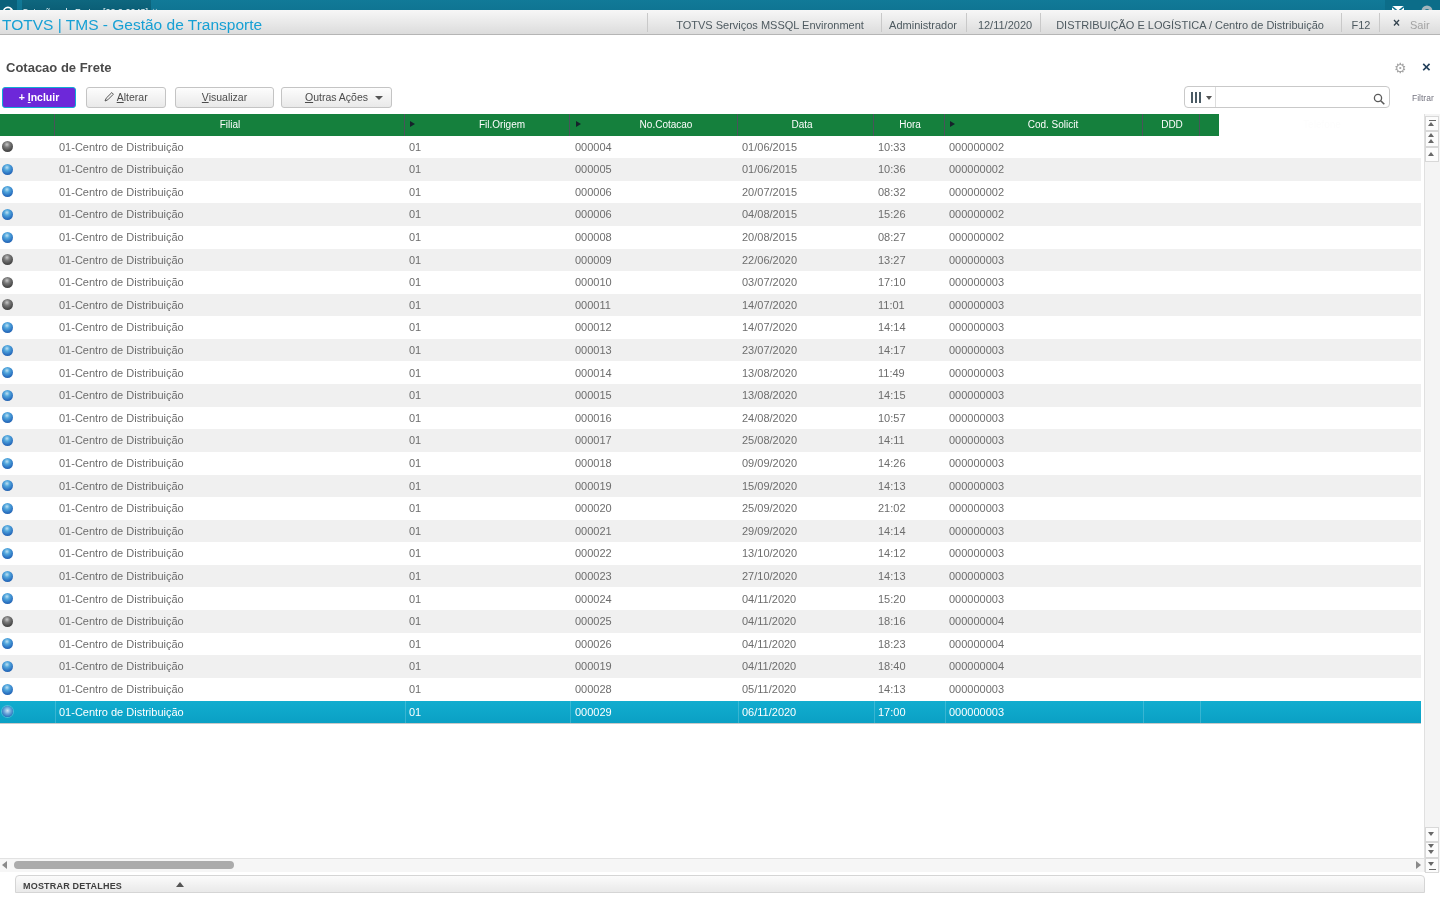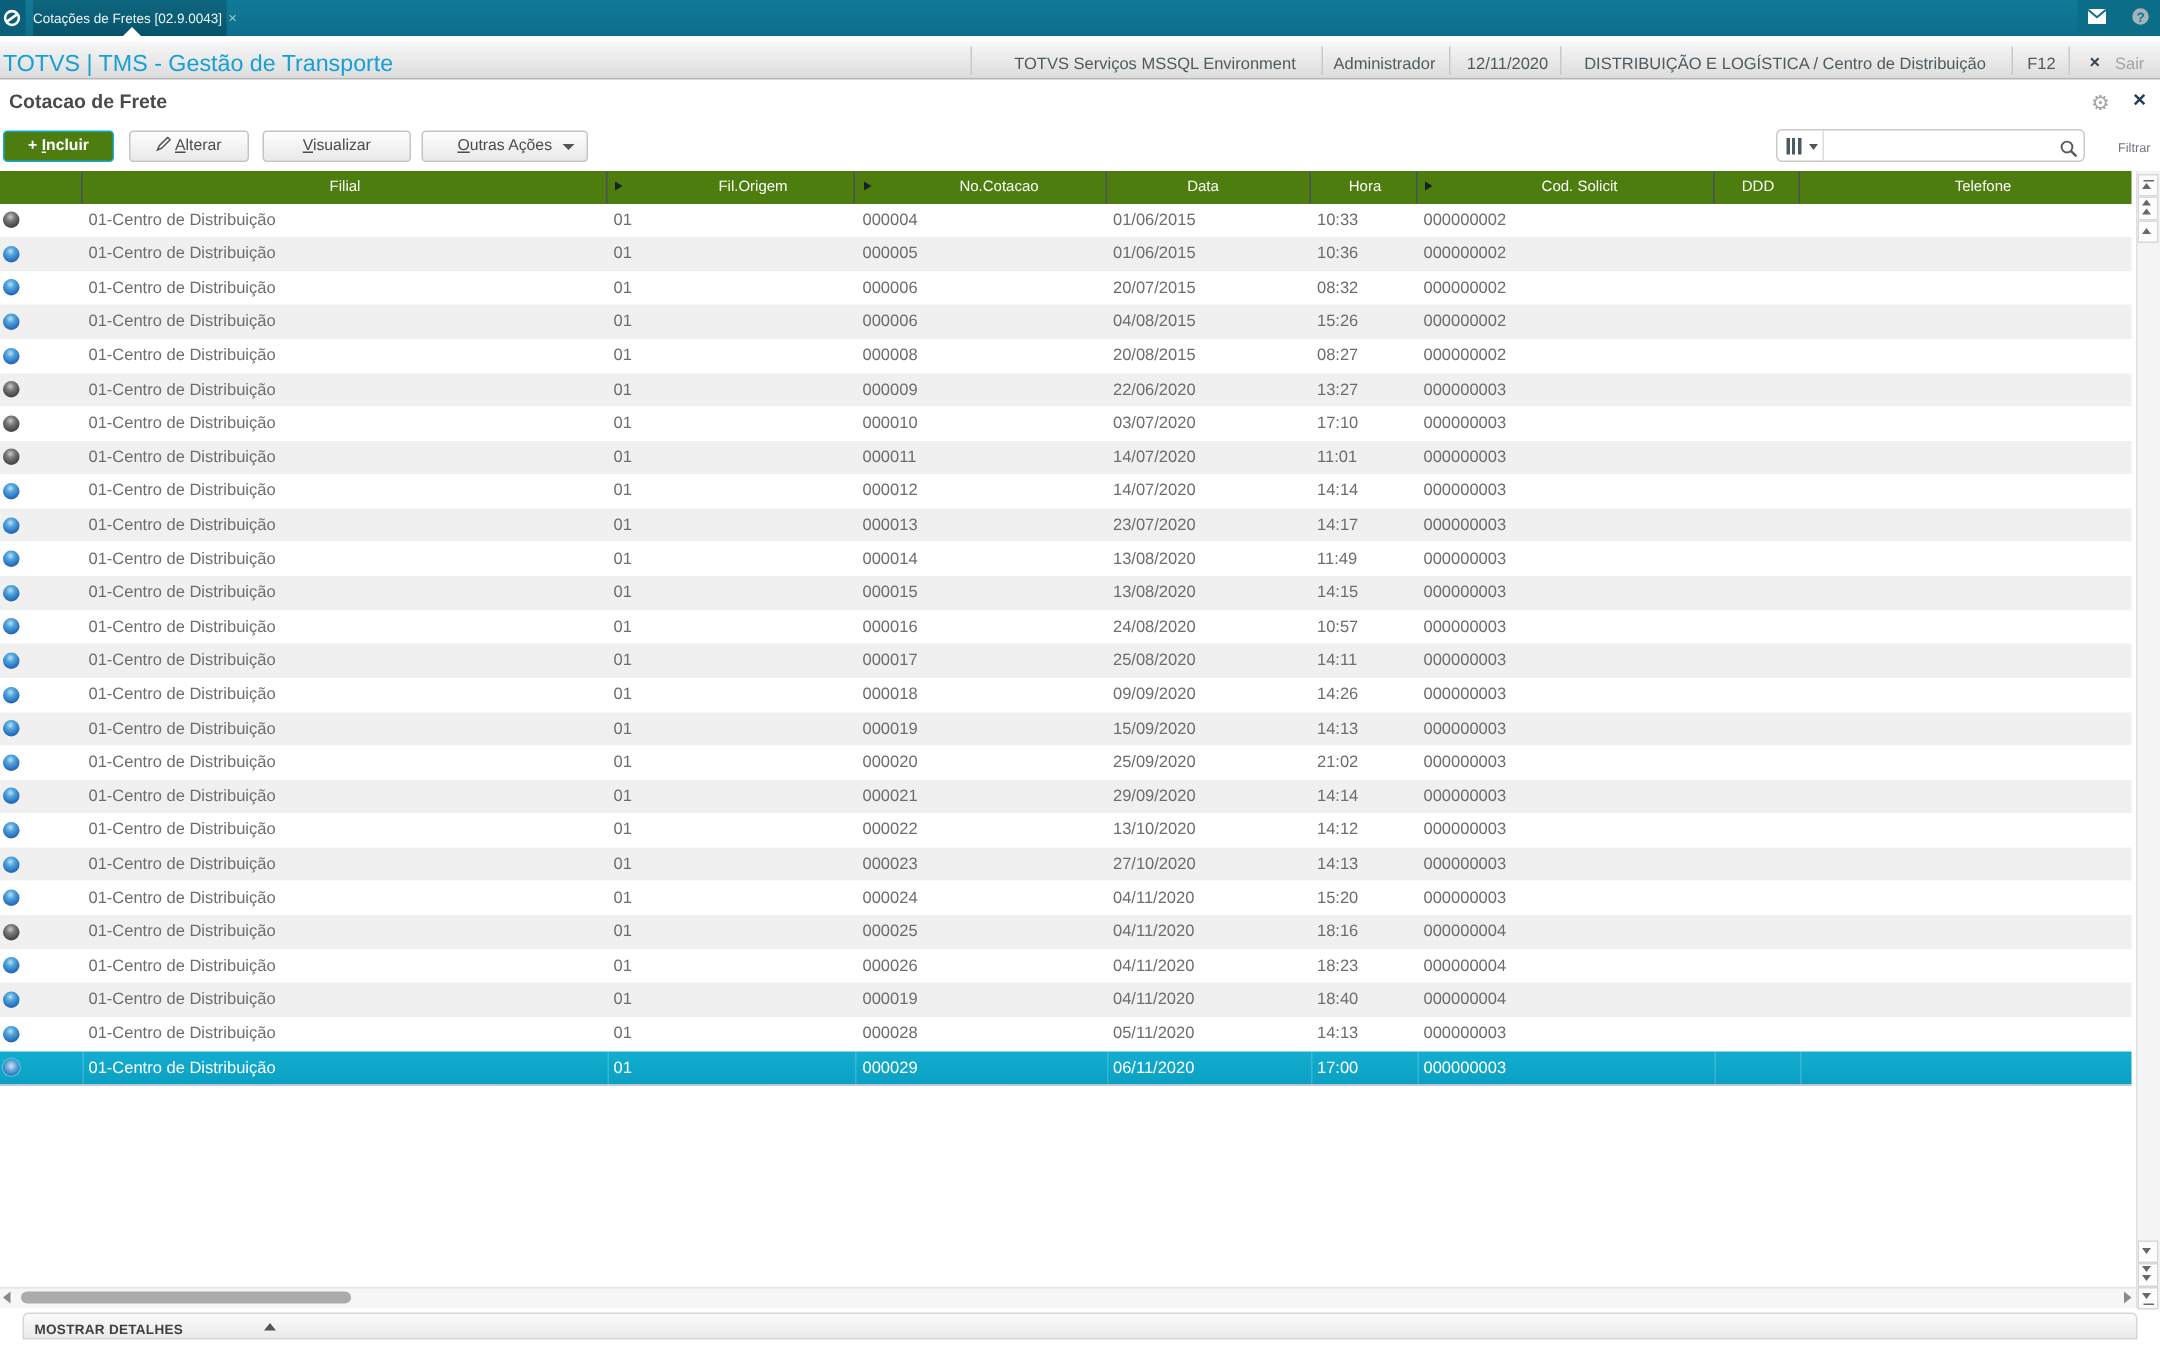--- a/index.html
+++ b/index.html
@@ -14,51 +14,51 @@
 #toplogo{position:absolute;left:2px;top:6px;}
 #tab{position:absolute;left:22px;top:0;width:129px;height:24px;
  background:linear-gradient(#0e677f,#07536a);color:#eef6f8;font-size:9px;
  line-height:24px;text-align:center;white-space:nowrap;}
 #tab .x{color:#9fc3cd;margin-left:4px;font-size:10px;}
 #tabtri{position:absolute;left:82px;top:18px;width:0;height:0;
  border-left:6px solid transparent;border-right:6px solid transparent;
  border-bottom:6px solid #fff;}
 #topright{position:absolute;left:1385px;top:0;width:55px;height:24px;background:#0c6d89;}
 
-#menubar{position:absolute;left:0;top:28px;width:1440px;height:25px;
+#menubar{position:absolute;left:0;top:10px;width:1440px;height:25px;
  background:linear-gradient(#f7f7f7,#dcdcdc);border-bottom:1px solid #b5b5b5;}
 #apptitle{position:absolute;left:2px;top:6px;font-size:15.5px;color:#16a0d4;}
 .msep{position:absolute;top:3px;width:1px;height:19px;background:#c9c9c9;}
 .mtxt{position:absolute;top:8.5px;font-size:11px;color:#4e5a60;white-space:nowrap;}
 
 #pagetitle{position:absolute;left:6px;top:60px;font-size:13px;font-weight:bold;color:#4a4a4a;}
 #gear{position:absolute;left:1394px;top:60px;font-size:14px;color:#a5a5a5;}
 #closex{position:absolute;left:1422px;top:58px;font-size:15px;font-weight:bold;color:#23405b;}
 
 .btn{position:absolute;top:87px;height:21px;border:1px solid #c4c4c4;border-radius:3px;
  background:linear-gradient(#fdfdfd,#e9e9e9);font-size:10.5px;color:#4c4c4c;
  text-align:center;line-height:19px;}
-#bIncluir{left:2px;width:74px;background:#4d7c0f;border:1px solid #12abd4;color:#fff;font-weight:bold;}
+#bIncluir{left:2px;width:74px;background:#6d28d9;border:1px solid #12abd4;color:#fff;font-weight:bold;}
 #bAlterar{left:86px;width:80px;}
 #bVisualizar{left:175px;width:99px;}
 #bOutras{left:281px;width:111px;}
 u{text-decoration:underline;}
 .dd{position:absolute;right:8px;top:8px;width:0;height:0;border-left:4px solid transparent;
  border-right:4px solid transparent;border-top:4.5px solid #555;}
 
 #search{position:absolute;left:1184px;top:86px;width:206px;height:22px;
  border:1px solid #c9c9c9;border-radius:4px;background:#fff;}
 #cols3{position:absolute;left:6px;top:5px;width:10px;height:11px;
  background:linear-gradient(90deg,#4a5a64 2px,transparent 2px,transparent 4px,#4a5a64 4px,#4a5a64 6px,transparent 6px,transparent 8px,#4a5a64 8px);}
 #colsdd{position:absolute;left:21px;top:9px;width:0;height:0;border-left:3.5px solid transparent;
  border-right:3.5px solid transparent;border-top:4px solid #555;}
 #searchsep{position:absolute;left:30px;top:0px;width:1px;height:20px;background:#ddd;}
 #filtrar{position:absolute;left:1412px;top:93px;font-size:8.5px;color:#73737f;}
 
-#thead{position:absolute;left:0;top:114px;width:1421px;height:21.5px;background:#4d7c0f;}
+#thead{position:absolute;left:0;top:114px;width:1219px;height:21.5px;background:#15803d;}
 .th{position:absolute;top:0;height:21.5px;border-right:1px solid #49545a;}
 .thl{position:absolute;top:0;height:21.5px;font-size:10px;font-weight:normal;color:#fdfdfd;
  line-height:21px;transform:translateX(-50%);white-space:nowrap;}
 .sortarr{position:absolute;top:7px;width:0;height:0;border-top:3.5px solid transparent;
  border-bottom:3.5px solid transparent;border-left:5px solid #16222b;}
 
 .row{position:absolute;left:0;width:1421px;height:22.6px;background:#fff;}
 .row.alt{background:#f0f0f0;}
 .row.sel{background:linear-gradient(#12adcf,#0aa0c4);}
 .row .c{position:absolute;top:0;font-size:11px;color:#6d6d6d;line-height:22.6px;white-space:nowrap;}

